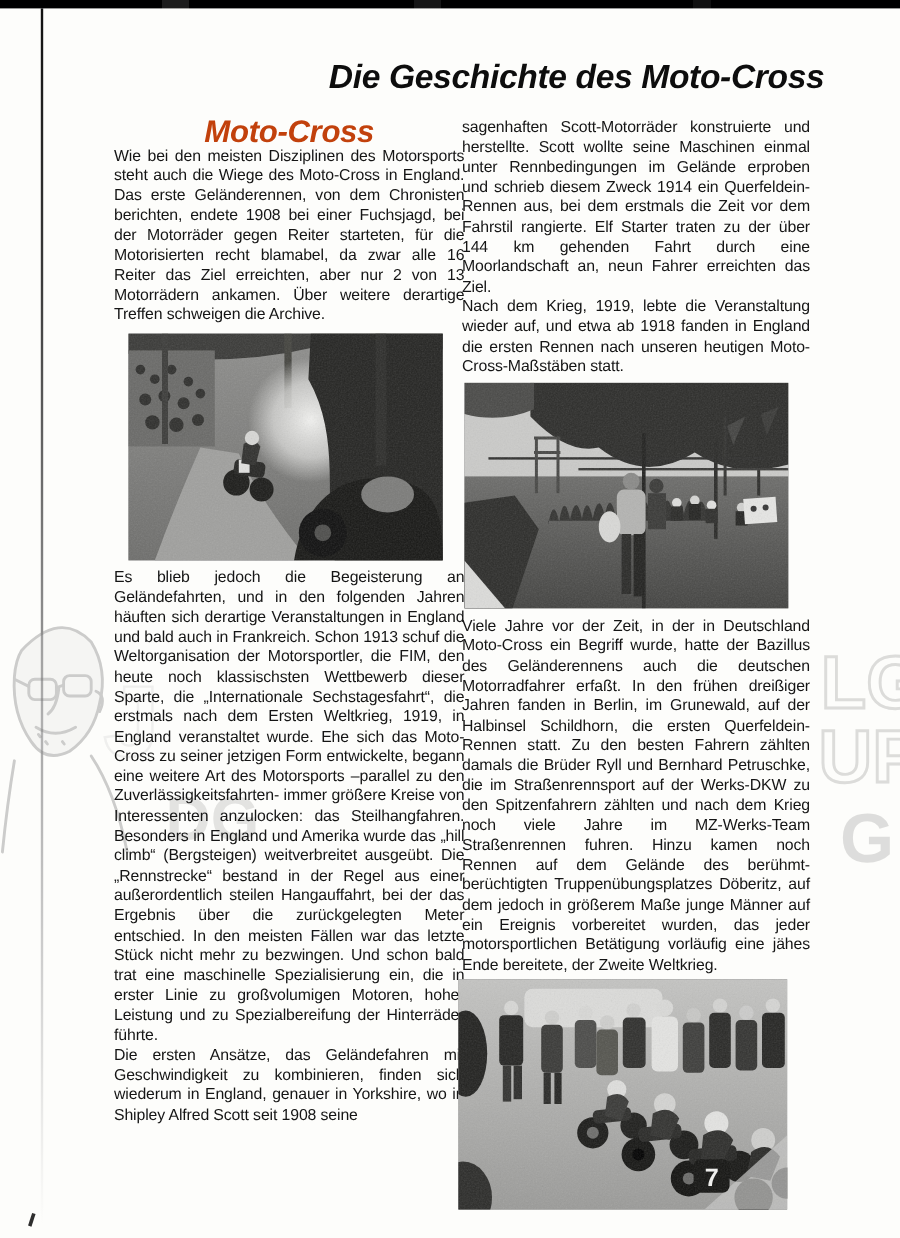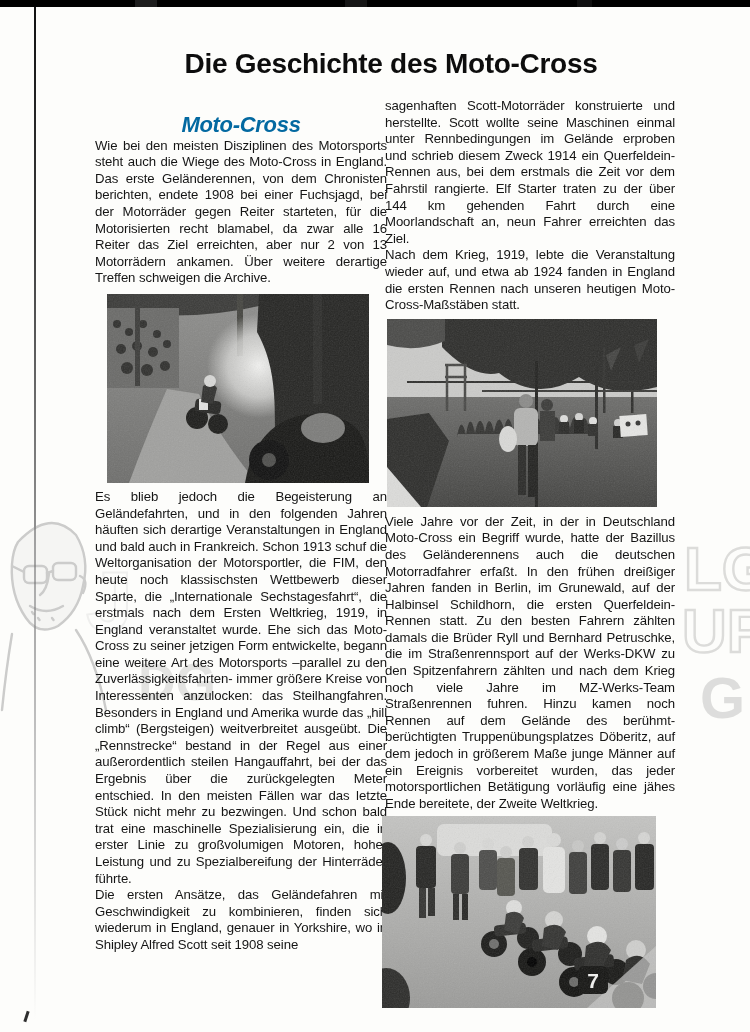--- a/index.html
+++ b/index.html
@@ -11,28 +11,28 @@
   
   .scan-topbar{position:absolute;top:0;left:0;width:750px;height:7px;
     background:linear-gradient(90deg,#000 0 18%,#1d1d1d 18% 21%,#000 21% 46%,#161616 46% 49%,#000 49% 77%,#101010 77% 79%,#000 79% 100%);}
   .scan-edge-line{position:absolute;top:7px;left:34px;width:2px;height:1013px;
     background:linear-gradient(#111 0%,#3a3a3a 22%,#7d7d7d 45%,#a9a9a9 60%,#c7c7c7 75%,rgba(200,200,200,0) 100%);}
   .scan-corner-mark{position:absolute;left:25px;top:1011px;width:3px;height:11px;background:#2e2e2e;transform:rotate(18deg);}
   
   .watermark{position:absolute;left:0;top:500px;width:750px;height:250px;z-index:1;pointer-events:none;}
   
   .title{position:absolute;top:48px;left:95px;width:592px;z-index:2;
-    text-align:center;font-size:28px;font-weight:bold;
+    text-align:right;font-size:28px;font-weight:bold;font-style:italic;
     letter-spacing:-0.3px;color:#0d0d0d;}
   .col{position:absolute;top:98px;width:292px;z-index:2;
     font-size:13.2px;line-height:16.6px;text-align:justify;letter-spacing:-0.1px;}
   .col-left{left:95px;}
   .col-right{left:385px;width:290px;}
   .col p{margin:0;}
-  .subhead{margin:19px 0 4px;text-align:center;font-size:22px;font-weight:bold;font-style:italic;letter-spacing:-0.3px;color:#0369a1;}
+  .subhead{margin:3px 0 4px;text-align:center;font-size:26px;font-weight:bold;font-style:italic;letter-spacing:-0.3px;color:#c2410c;}
   
   .photo{display:block;background:#888;}
   .photo-1{margin:7px 0 6px 12px;}
   .photo-2{margin:5px 0 7px 2px;}
   .photo-3{margin:4px 0 0 -3px;}
 </style>
 </head>
 <body>
 
 <div class="page">
@@ -128,21 +128,21 @@
       <circle cx="162" cy="166" r="7" fill="#4e4e4c"></circle>
       <rect width="262" height="189" filter="url(#g1)" opacity="0.16"></rect>
     </svg>
 
     <p>Es blieb jedoch die Begeisterung an Geländefahrten, und in den folgenden Jahren häuften sich derartige Veranstaltungen in England und bald auch in Frankreich. Schon 1913 schuf die Weltorganisation der Motorsportler, die FIM, den heute noch klassischsten Wettbewerb dieser Sparte, die „Internationale Sechstagesfahrt“, die erstmals nach dem Ersten Weltkrieg, 1919, in England veranstaltet wurde. Ehe sich das Moto-Cross zu seiner jetzigen Form entwickelte, begann eine weitere Art des Motorsports –parallel zu den Zuverlässigkeitsfahrten- immer größere Kreise von Interessenten anzulocken: das Steilhangfahren. Besonders in England und Amerika wurde das „hill climb“ (Bergsteigen) weitverbreitet ausgeübt. Die „Rennstrecke“ bestand in der Regel aus einer außerordentlich steilen Hangauffahrt, bei der das Ergebnis über die zurückgelegten Meter entschied. In den meisten Fällen war das letzte Stück nicht mehr zu bezwingen. Und schon bald trat eine maschinelle Spezialisierung ein, die in erster Linie zu großvolumigen Motoren, hoher Leistung und zu Spezialbereifung der Hinterräder führte.</p>
     <p>Die ersten Ansätze, das Geländefahren mit Geschwindigkeit zu kombinieren, finden sich wiederum in England, genauer in Yorkshire, wo in Shipley Alfred Scott seit 1908 seine</p>
   </div>
 
   <div class="col col-right">
     <p>sagenhaften Scott-Motorräder konstruierte und herstellte. Scott wollte seine Maschinen einmal unter Rennbedingungen im Gelände erproben und schrieb diesem Zweck 1914 ein Querfeldein-Rennen aus, bei dem erstmals die Zeit vor dem Fahrstil rangierte. Elf Starter traten zu der über 144 km gehenden Fahrt durch eine Moorlandschaft an, neun Fahrer erreichten das Ziel.</p>
-    <p>Nach dem Krieg, 1919, lebte die Veranstaltung wieder auf, und etwa ab 1924 fanden in England die ersten Rennen nach unseren heutigen Moto-Cross-Maßstäben statt.</p>
+    <p>Nach dem Krieg, 1919, lebte die Veranstaltung wieder auf, und etwa ab 1918 fanden in England die ersten Rennen nach unseren heutigen Moto-Cross-Maßstäben statt.</p>
 
     <svg class="photo photo-2" role="img" width="270" height="188" viewBox="0 0 270 188" aria-label="Schwarzweißfoto: Start eines frühen Geländerennens mit Fahnen und Zuschauern">
       <defs>
         <linearGradient id="p2gnd" x1="0" y1="0" x2="0" y2="1">
           <stop offset="0" stop-color="#6d6d6b"></stop>
             <stop offset="1" stop-color="#434341"></stop>
         </linearGradient>
         <filter id="g2">
             <feTurbulence type="fractalNoise" baseFrequency="0.8" numOctaves="2"></feTurbulence>
             <feColorMatrix type="saturate" values="0"></feColorMatrix>

